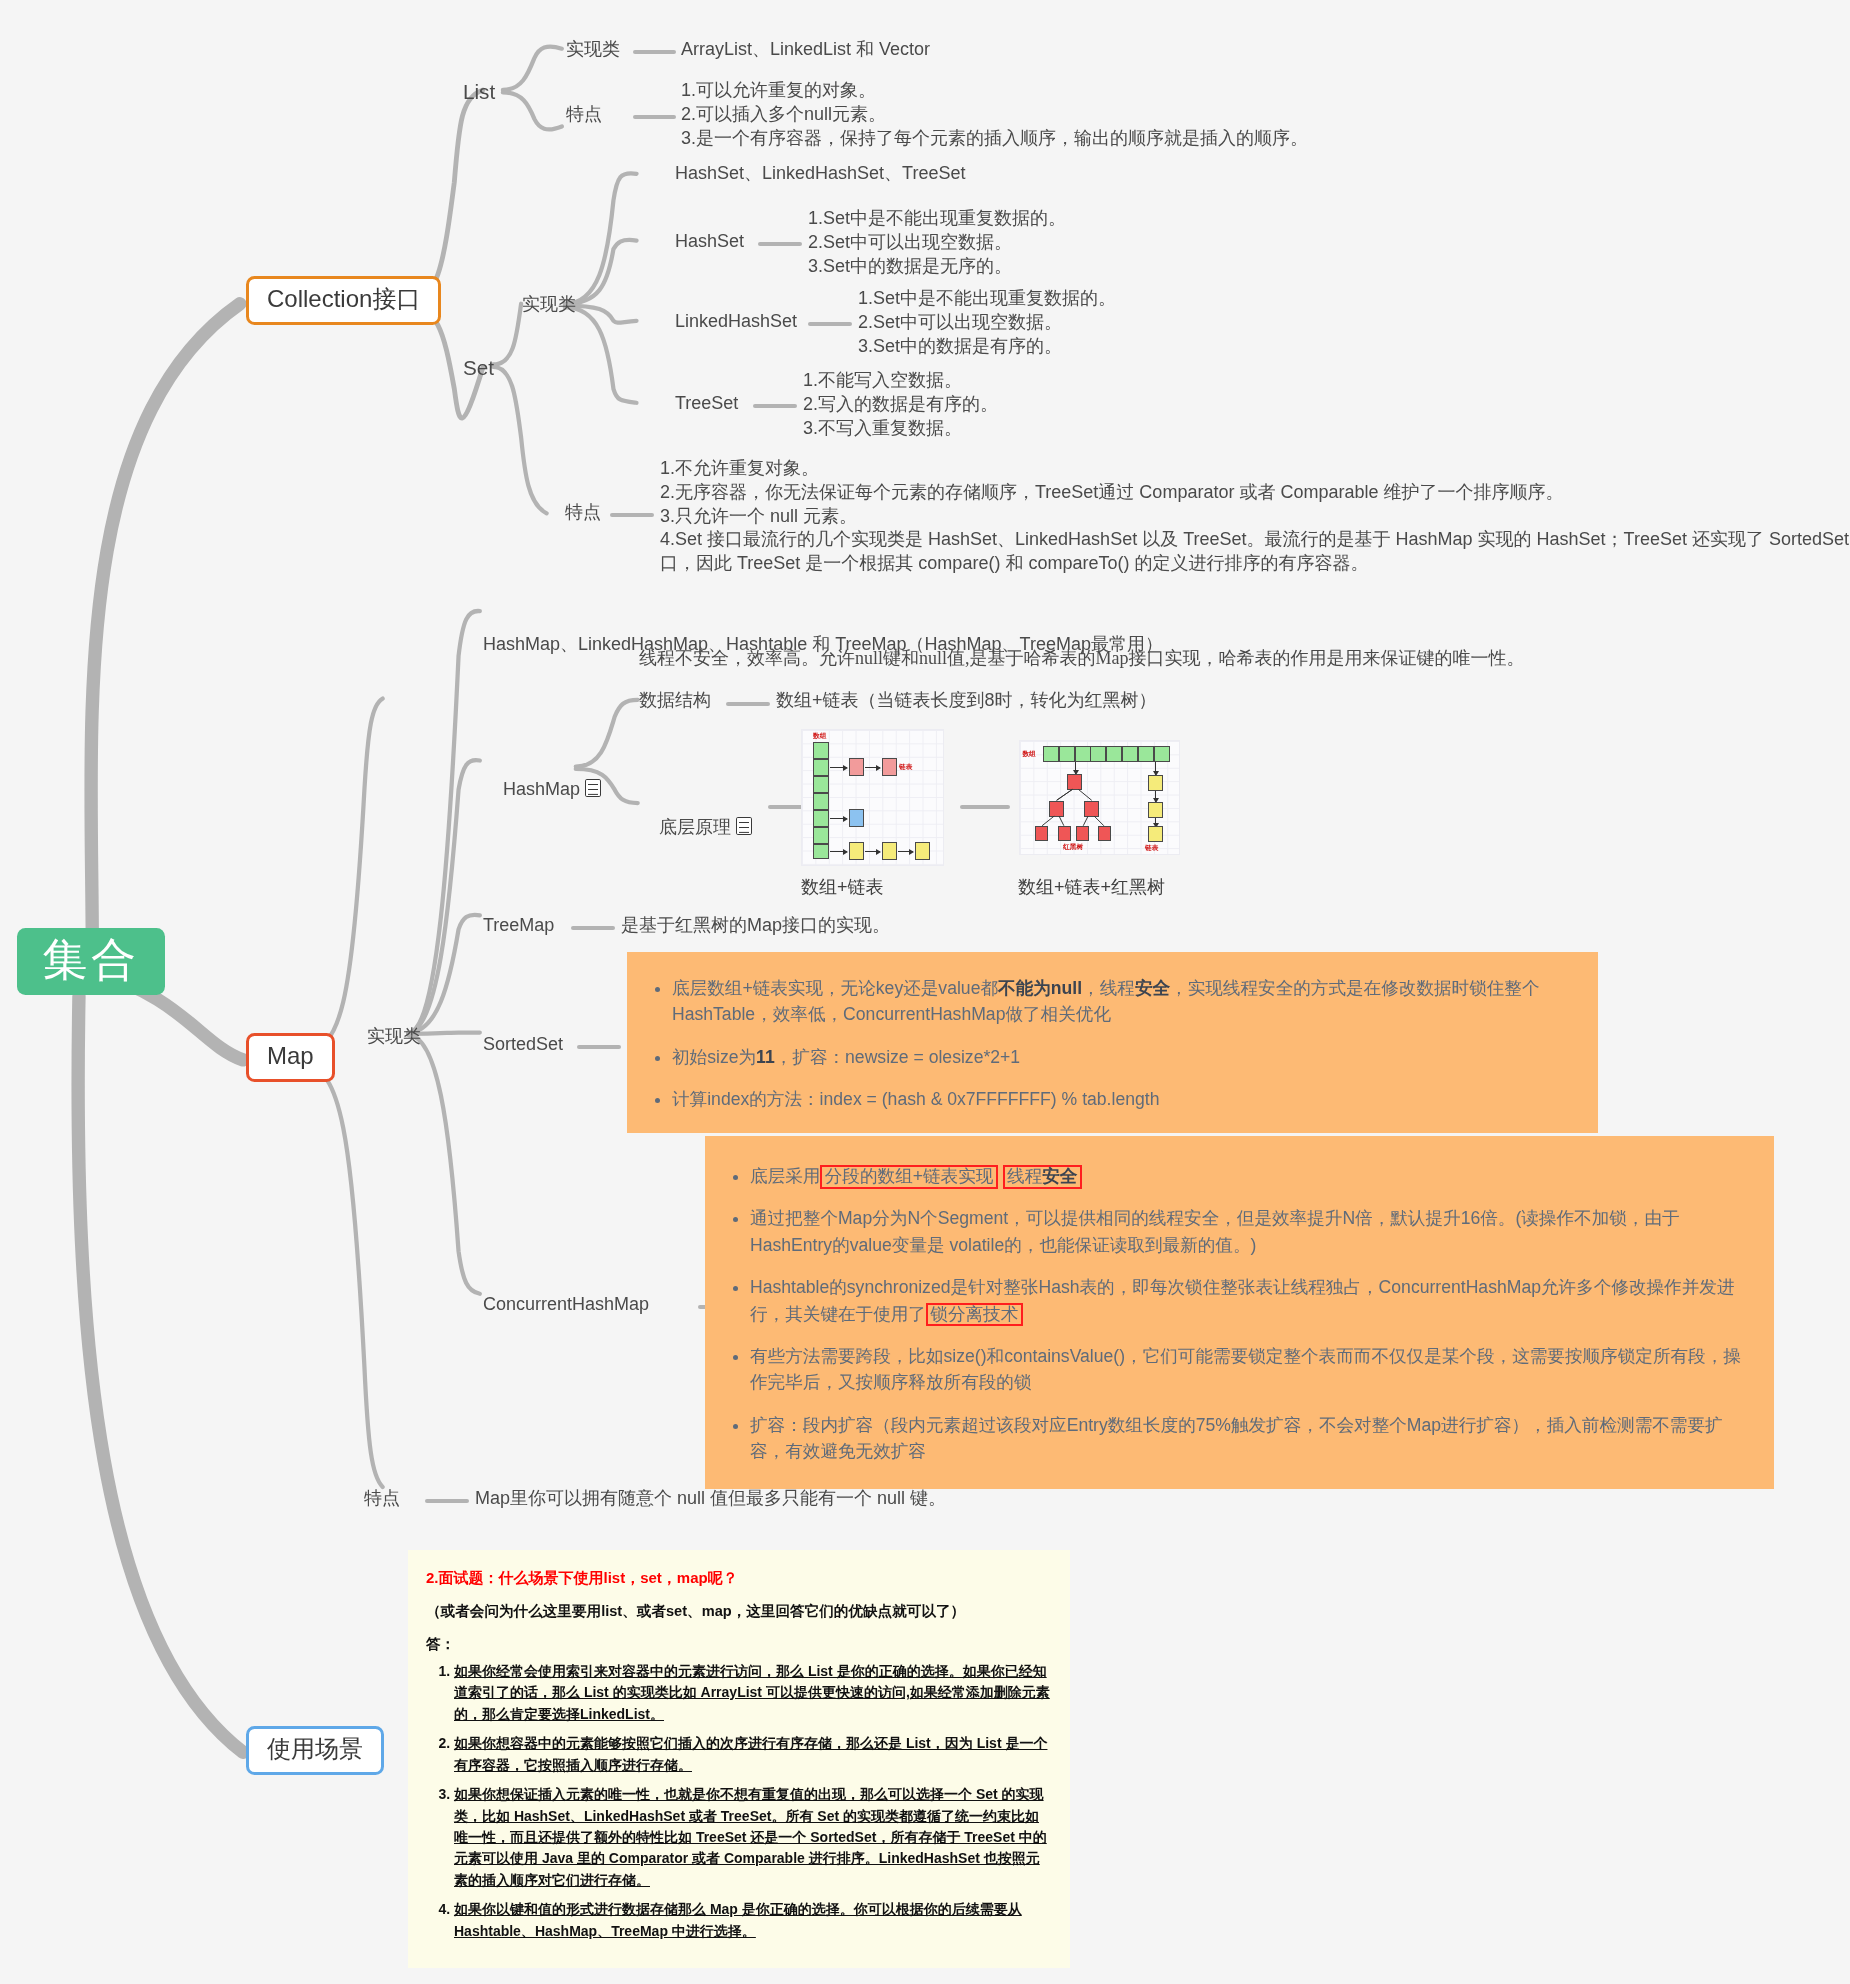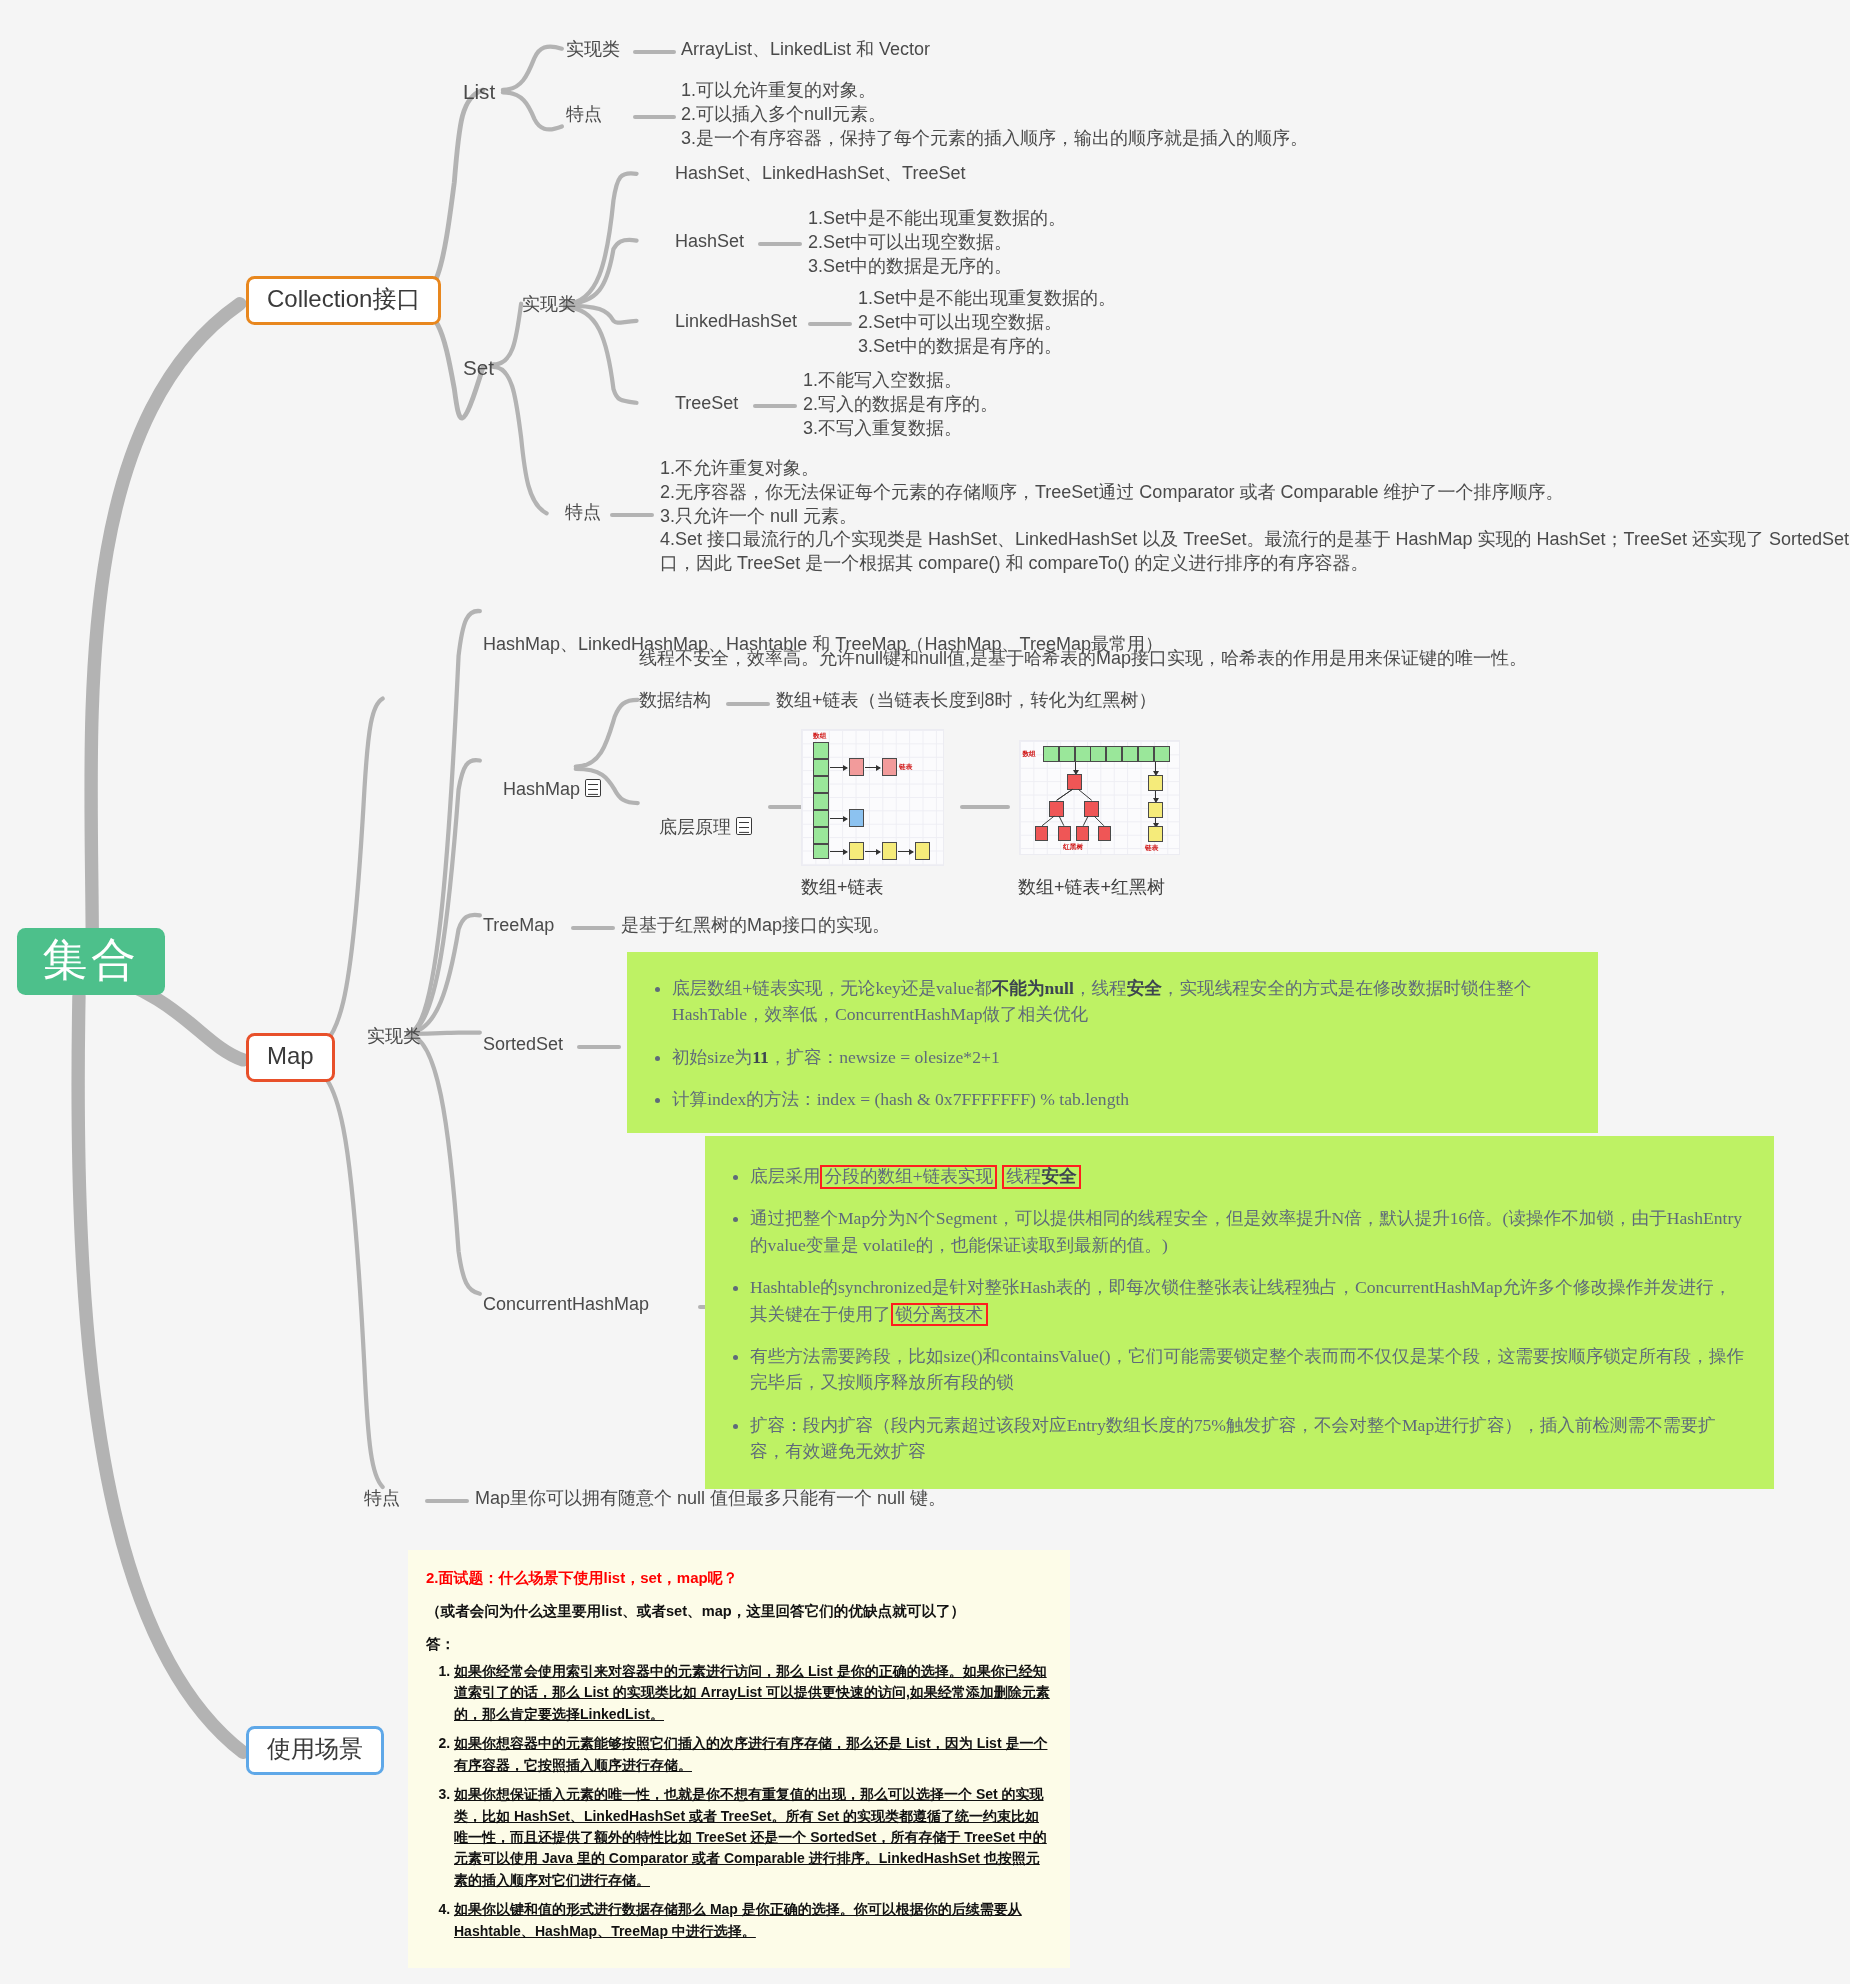--- a/index.html
+++ b/index.html
@@ -89,25 +89,24 @@
     content: "";
     position: absolute; left: 2.4px; right: 2.4px;
     height: 1.8px; background: #3a3a3a;
   }
   .note-icon::before { top: 3.6px; }
   .note-icon::after  { top: 8.5px; box-shadow: 0 4.9px 0 #3a3a3a; }
 
   
   .card {
     position: absolute;
-    background: #bef264;
+    background: #fdba74;
     color: #5f6b7a;
     font-size: 17.6px;
     line-height: 1.5;
-    font-family: Liberation Serif, serif;
   }
   .card ul { margin: 0; padding: 0 0 0 27px; list-style: disc; }
   .card li { margin: 0 0 16px 0; }
   .card li:last-child { margin-bottom: 0; }
   .card b { color: #3c4450; font-weight: bold; }
 
   .hl-box {
     border: 2.4px solid #ff1e1e;
     padding: 0 2.4px 1.2px 2.4px;
     display: inline-block;
@@ -268,21 +267,21 @@
 口，因此 TreeSet 是一个根据其 compare() 和 compareTo() 的定义进行排序的有序容器。</div>
 
   <div class="t" style="left:367px; top:1025px;">实现类</div>
 
   <div class="t" style="left:483px; top:600px;margin-top:33px;">HashMap、LinkedHashMap、Hashtable 和 TreeMap（HashMap、TreeMap最常用）</div>
 
   <div class="t" style="left:483px; top:755px;">
     <span>HashMap</span><span class="note-icon"></span>
   </div>
 
-  <div class="t" style="left:639px; top:647px;">线程不安全，效率高。允许null键和null值,是基于哈希表的Map接口实现，哈希表的作用是用来保证键的唯一性。</div>
+  <div class="t" style="left:639px; top:647px;font-family:Liberation Serif, serif;">线程不安全，效率高。允许null键和null值,是基于哈希表的Map接口实现，哈希表的作用是用来保证键的唯一性。</div>
 
   <div class="t" style="left:639px; top:689px;">数据结构</div>
   <div class="stub" style="left:726px; top:702px; width:44px;"></div>
   <div class="t" style="left:776px; top:689px;">数组+链表（当链表长度到8时，转化为红黑树）</div>
 
   <div class="t" style="left:639px; top:793px;">
     <span>底层原理</span><span class="note-icon"></span>
   </div>
   <div class="stub" style="left:768px; top:805px; width:50px;"></div>
 

